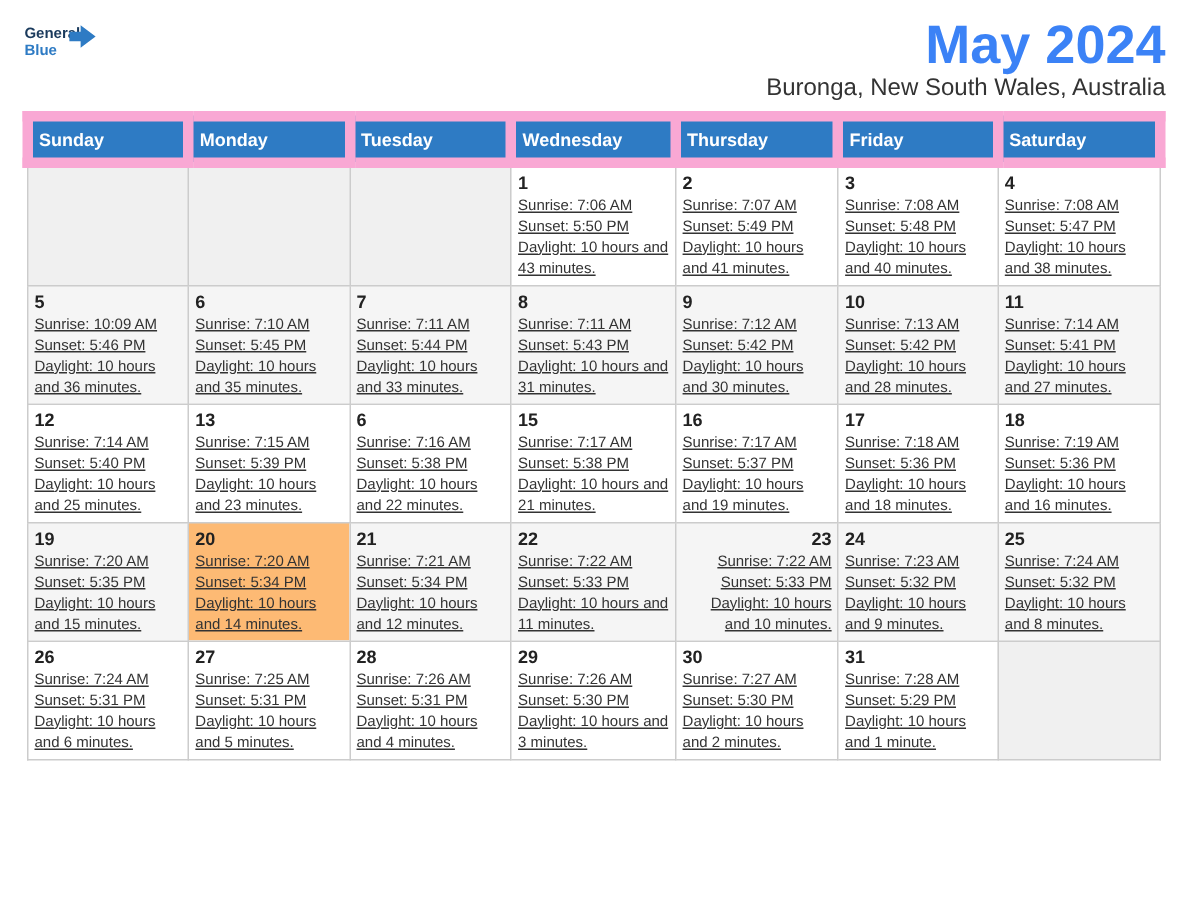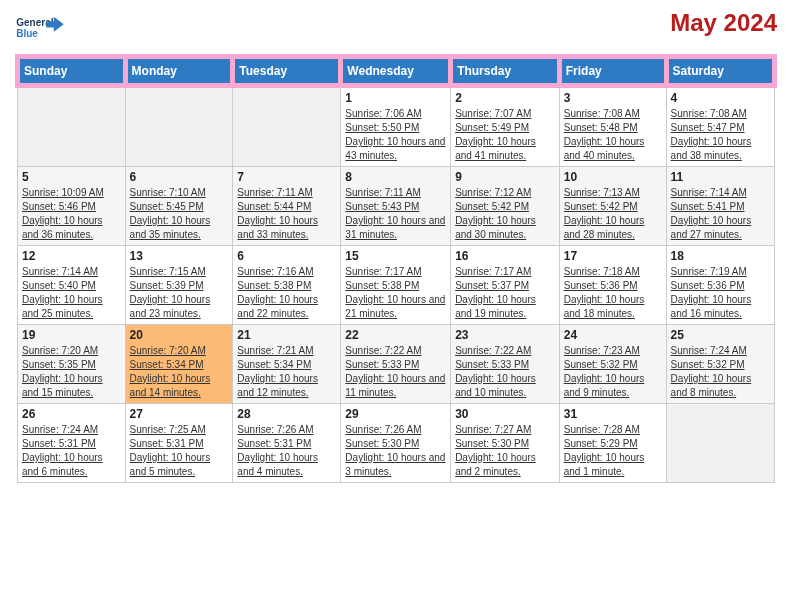--- a/index.html
+++ b/index.html
@@ -24,42 +24,42 @@
     }
     .logo {
       display: flex;
       flex-direction: column;
       align-items: flex-start;
     }
     .title-block {
       text-align: right;
     }
     .main-title {
-      font-size: 24px;
+      font-size: 36px;
       font-weight: bold;
-      color: #b91c1c;
+      color: #3b82f6;
       line-height: 1.1;
     }
     .subtitle {
       font-size: 16px;
       color: #333;
       font-weight: normal;
     }
     .calendar {
       width: 100%;
       border-collapse: collapse;
     }
     .calendar th {
       background: #2e7bc4;
       color: #fff;
       font-size: 12px;
       font-weight: bold;
       padding: 5px 4px;
       text-align: left;
-      border: 5px solid #f9a8d4;
+      border: 7px solid #f9a8d4;
     }
     .calendar td {
       vertical-align: top;
       border: 1px solid #ccc;
       padding: 3px 4px;
       width: 113px;
       min-height: 80px;
       font-size: 10px;
       color: #222;
       background: #fff;
@@ -100,20 +100,21 @@
       <svg class="logo-svg" viewBox="0 0 80 55">
 
         <text x="2" y="22" font-family="Arial" font-weight="bold" font-size="16" fill="#1a3a5c">General</text>
         <text x="2" y="40" font-family="Arial" font-weight="bold" font-size="16" fill="#2e7bc4">Blue</text>
 
         <polygon points="62,8 78,20 62,32 62,25 50,25 50,15 62,15" fill="#2e7bc4"></polygon>
       </svg>
     </div>
     <div class="title-block">
       <div class="main-title">May 2024</div>
+      <div class="subtitle">Buronga, New South Wales, Australia</div>
     </div>
   </div>
 
   <table class="calendar">
     <thead>
       <tr>
         <th>Sunday</th>
         <th>Monday</th>
         <th>Tuesday</th>
         <th>Wednesday</th>
@@ -280,21 +281,21 @@
 Daylight: 10 hours
 and 12 minutes.</div>
           </td>
           <td style="background: rgb(245, 245, 245);">
             <span class="day-number">22</span>
             <div class="day-info">Sunrise: 7:22 AM
 Sunset: 5:33 PM
 Daylight: 10 hours
 and 11 minutes.</div>
           </td>
-          <td style="background: rgb(245, 245, 245);">
+          <td style="background: rgb(245, 245, 245); text-align: right;">
             <span class="day-number">23</span>
             <div class="day-info">Sunrise: 7:22 AM
 Sunset: 5:33 PM
 Daylight: 10 hours
 and 10 minutes.</div>
           </td>
           <td style="background: rgb(245, 245, 245);">
             <span class="day-number">24</span>
             <div class="day-info">Sunrise: 7:23 AM
 Sunset: 5:32 PM

